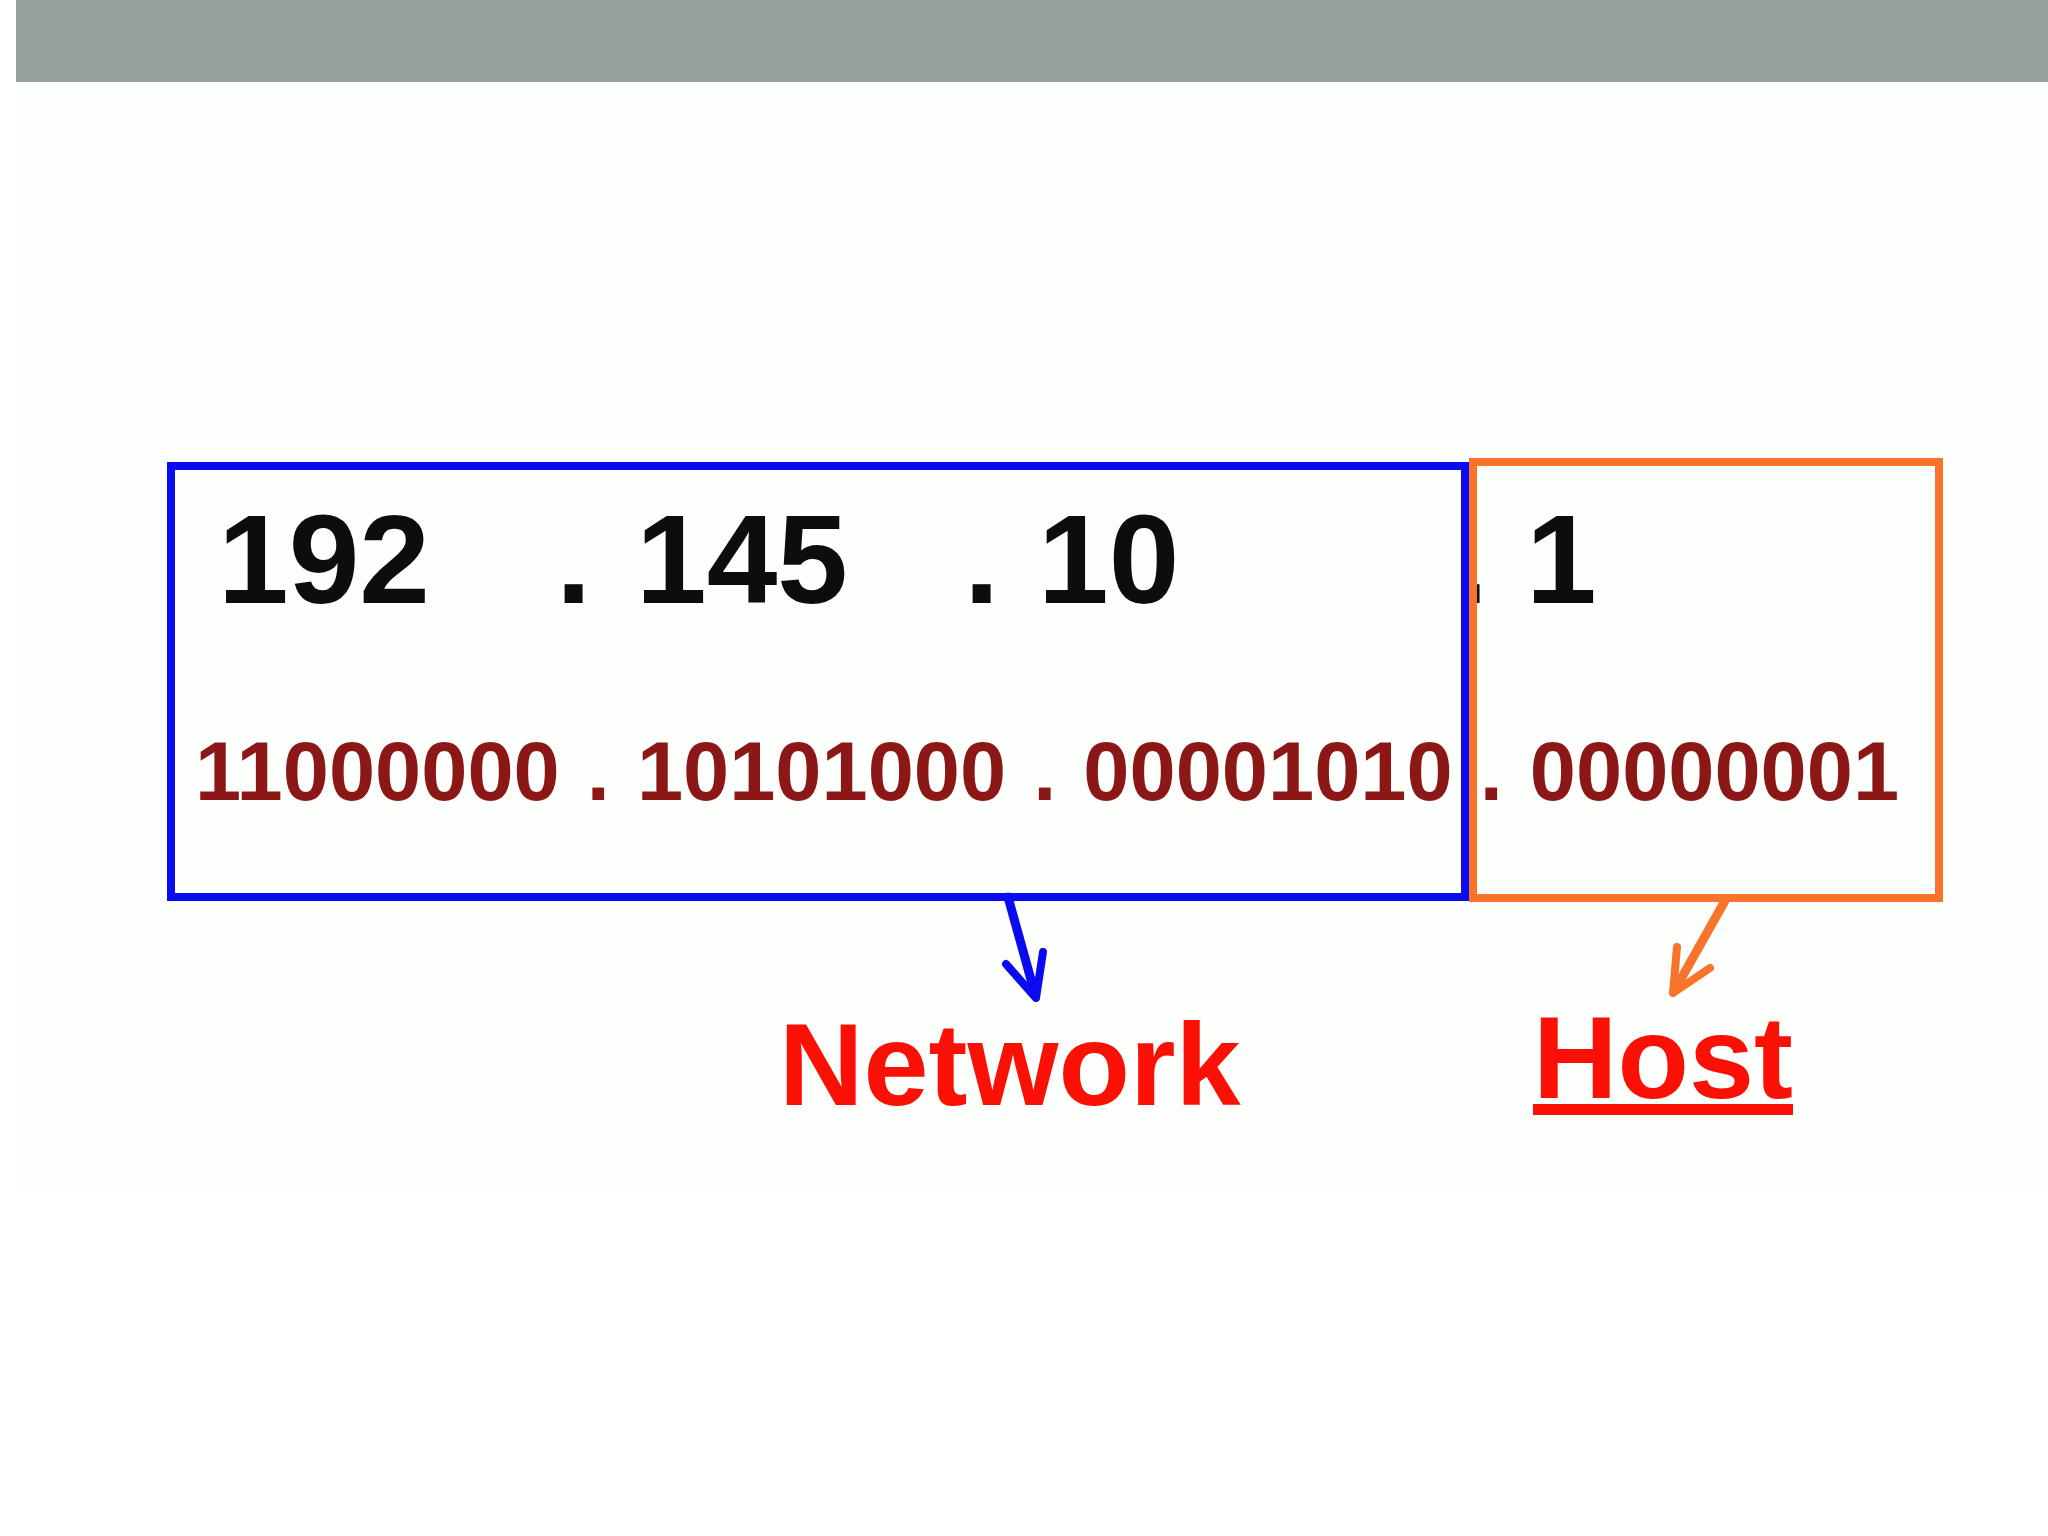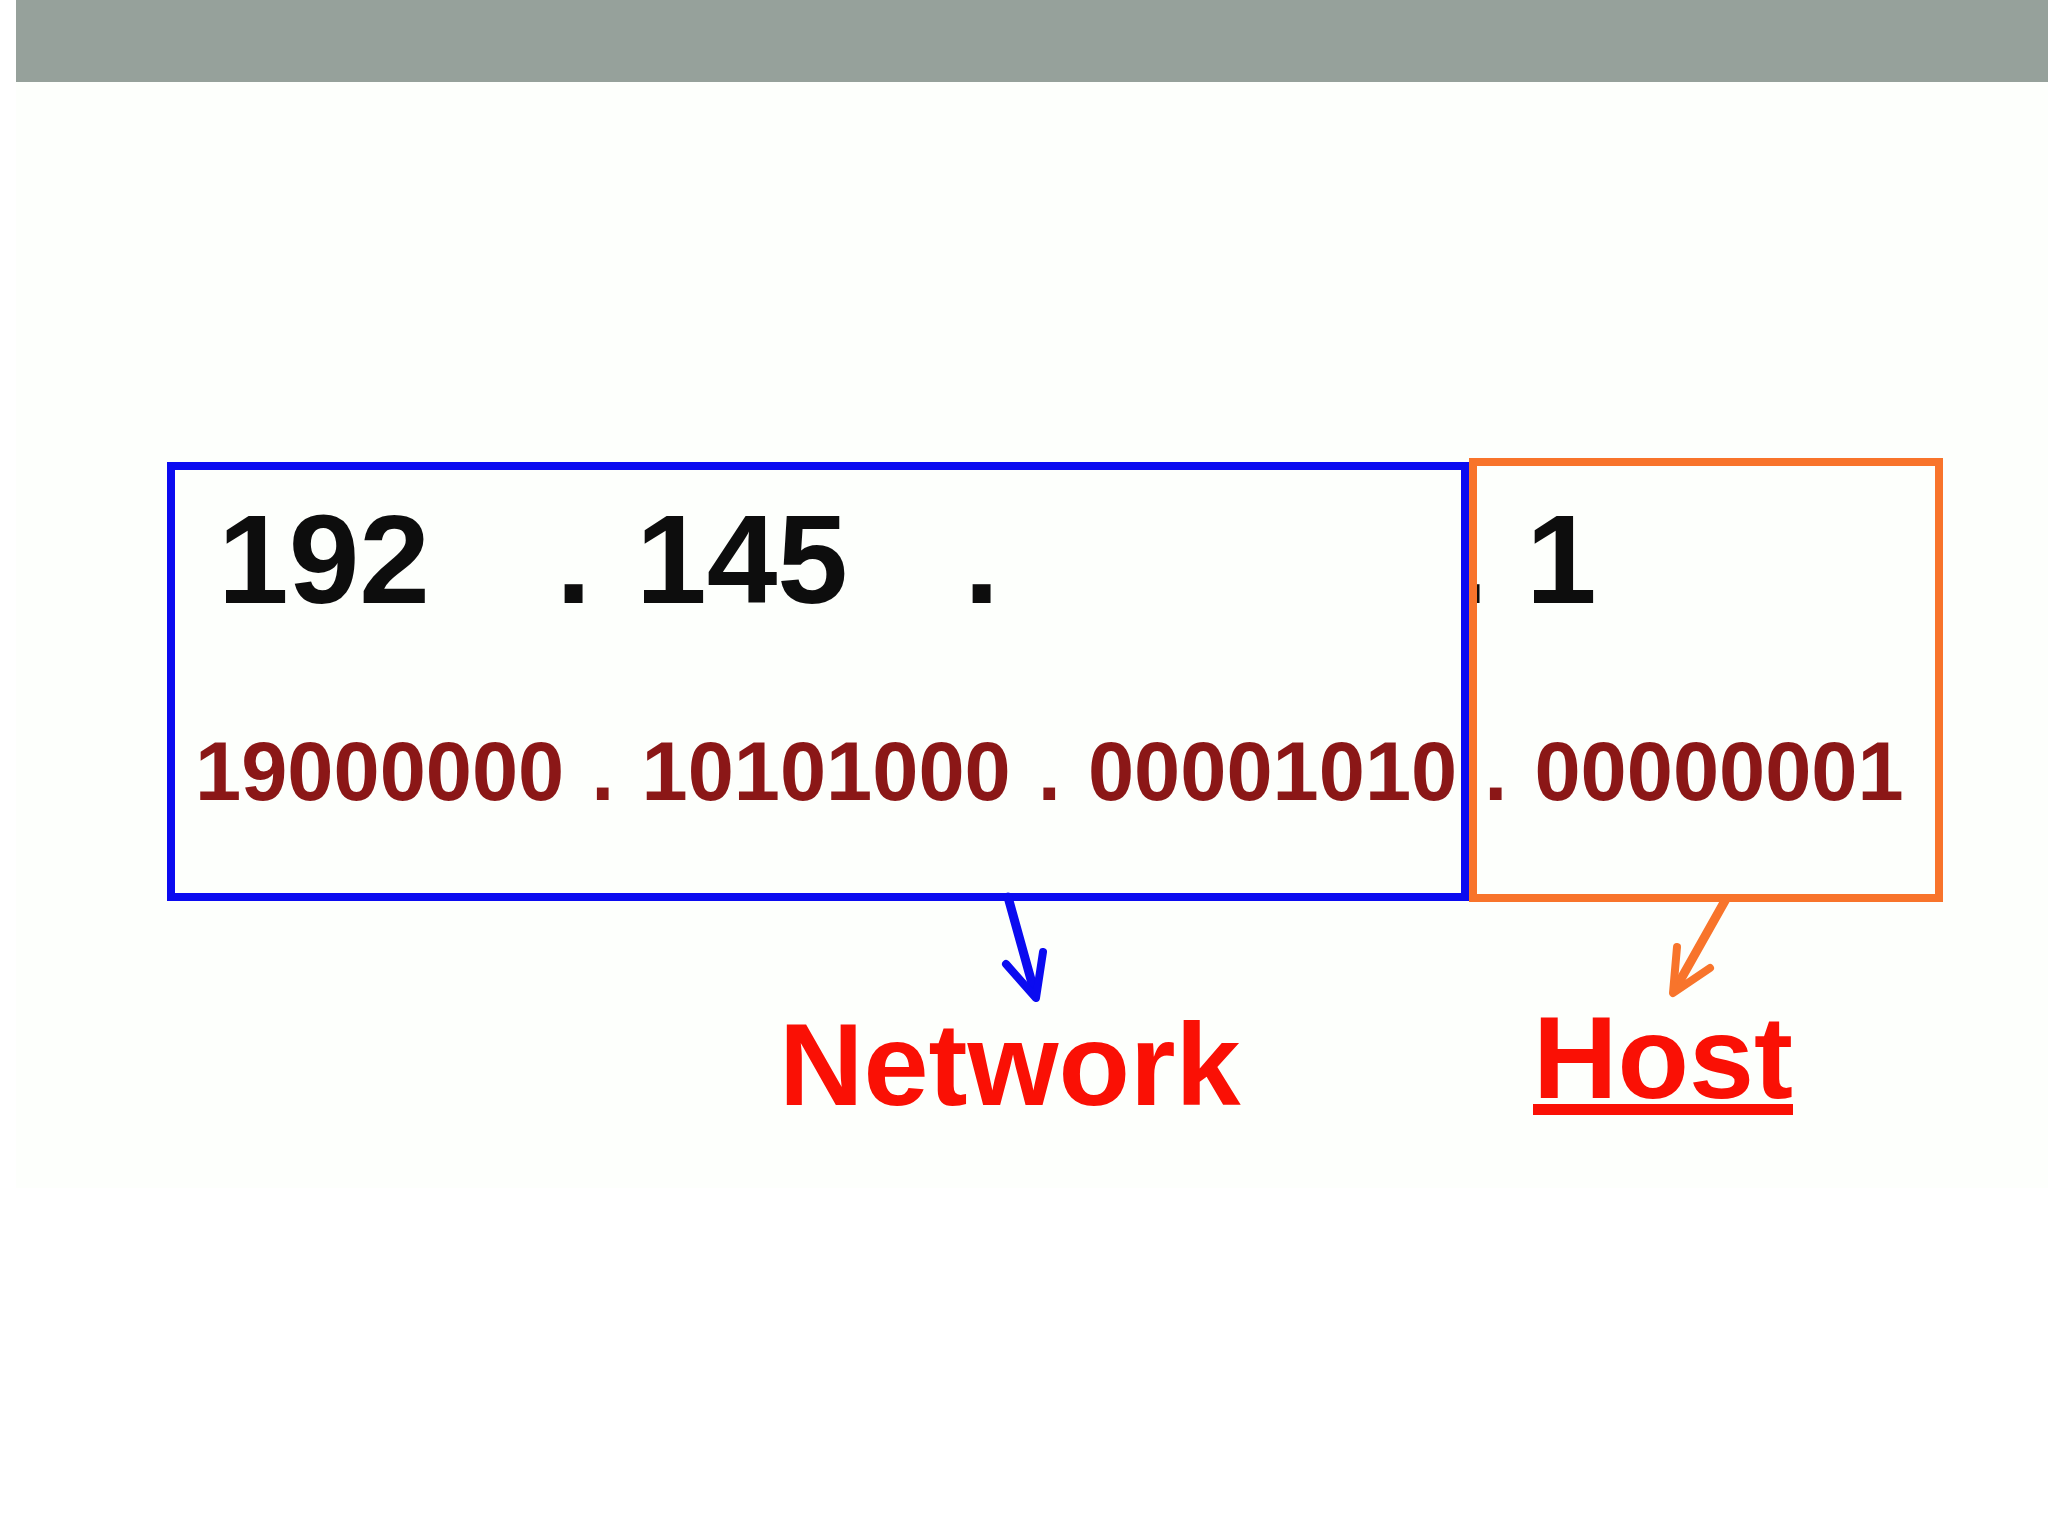--- a/index.html
+++ b/index.html
@@ -57,24 +57,25 @@
 <body>
 
 <div class="slide" style="background-color: rgb(253, 255, 252);">
 
   <div class="topbar" style="background-color: rgb(150, 161, 155);"></div>
 
   <span class="dec dec-o1" style="color: rgb(13, 13, 13);">192</span>
   <span class="dec dec-d1" style="color: rgb(13, 13, 13);">.</span>
   <span class="dec dec-o2" style="color: rgb(13, 13, 13);">145</span>
   <span class="dec dec-d2" style="color: rgb(13, 13, 13);">.</span>
+  <span class="dec dec-o3" style="color: rgb(13, 13, 13);">10</span>
   <span class="dec dec-d3" style="color: rgb(13, 13, 13);">.</span>
   <span class="dec dec-o4" style="color: rgb(13, 13, 13);">1</span>
 
-  <span class="bin" style="color: rgb(139, 23, 23);">19000000 . 10101000 . 00001010 . 00000001</span>
+  <span class="bin" style="color: rgb(139, 23, 23);">11000000 . 10101000 . 00001010 . 00000001</span>
 
   <div class="box box-network" style="border-color: rgb(11, 11, 240);"></div>
   <div class="box box-host" style="border-color: rgb(248, 116, 43);"></div>
 
   <svg class="arrows" viewBox="0 0 2048 1536" xmlns="http://www.w3.org/2000/svg">
     <g fill="none" stroke-linecap="round" stroke-linejoin="round" stroke="#0B0BF0">
       <path d="M 992 897 L 1019 994" stroke-width="9"></path>
       <path d="M 1027 952 L 1020 998 L 990 964" stroke-width="8"></path>
     </g>
     <g fill="none" stroke-linecap="round" stroke-linejoin="round" stroke="#F8742B">

